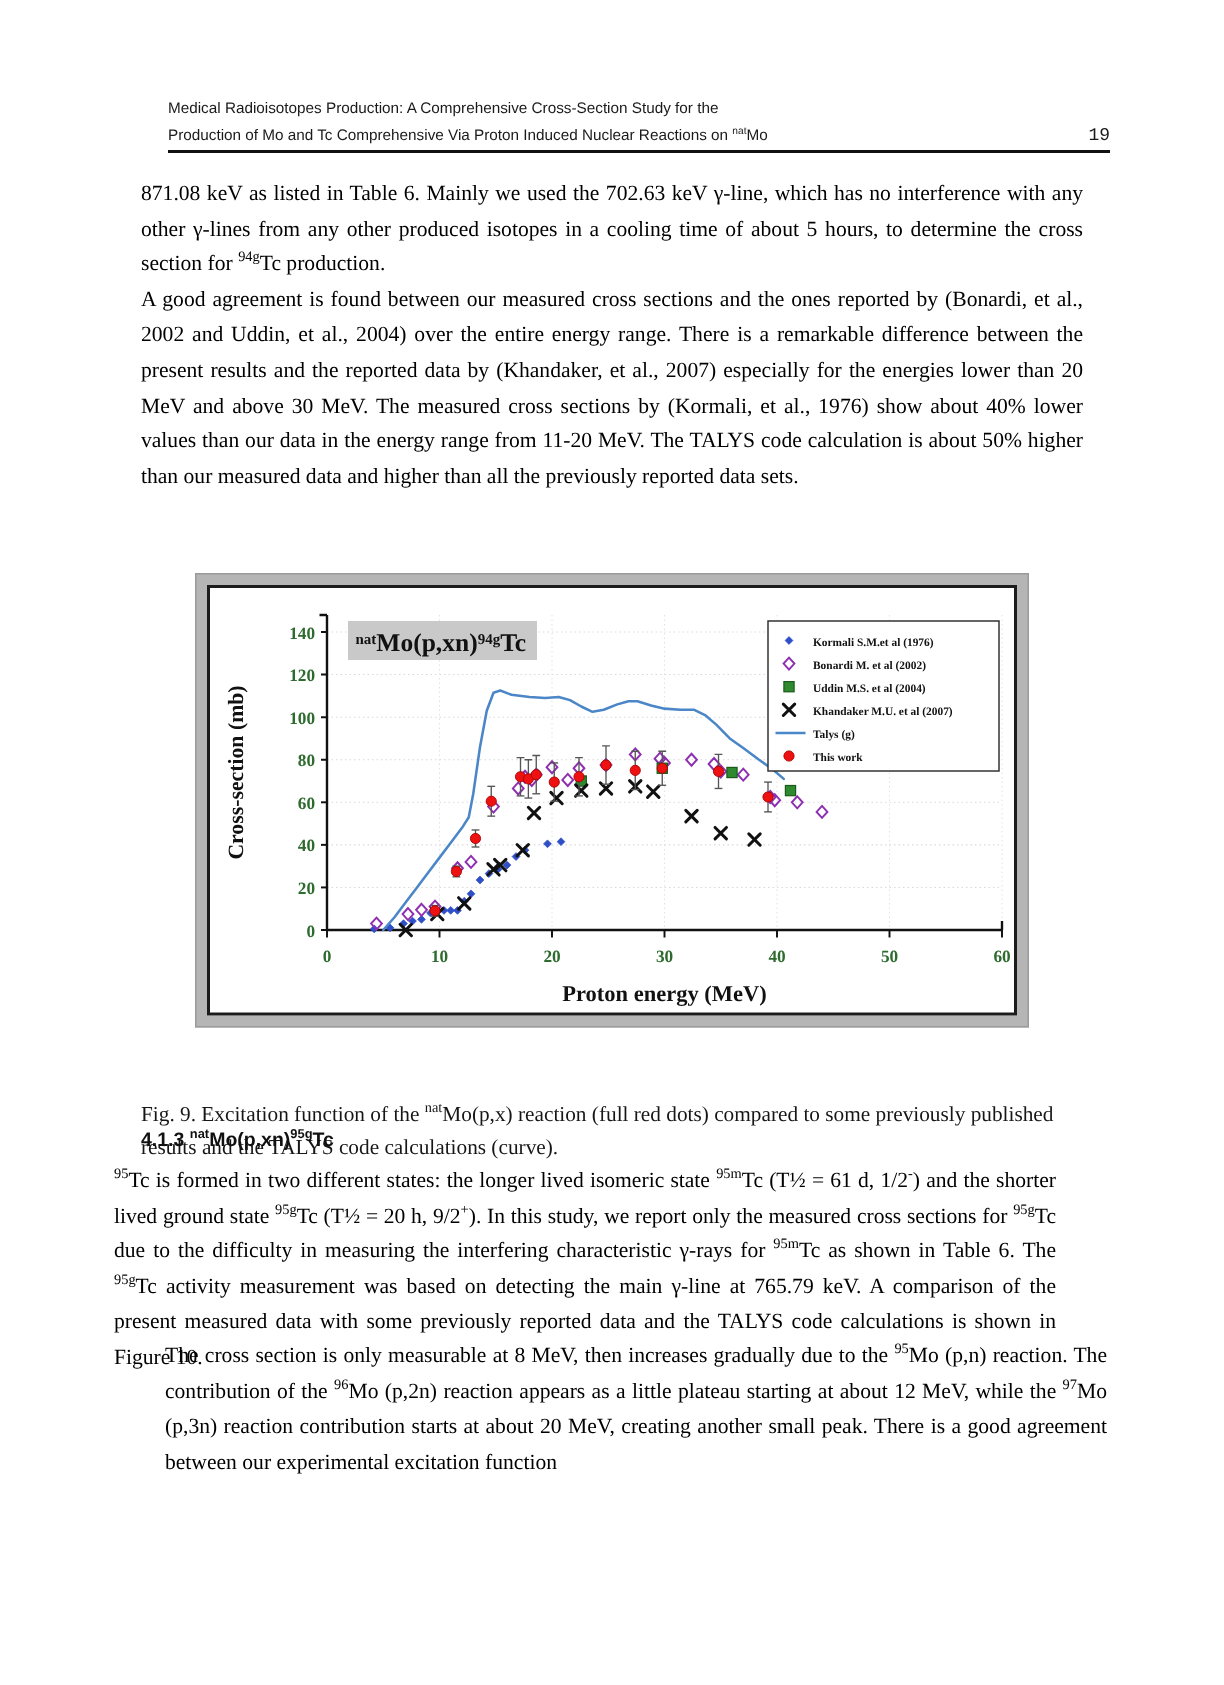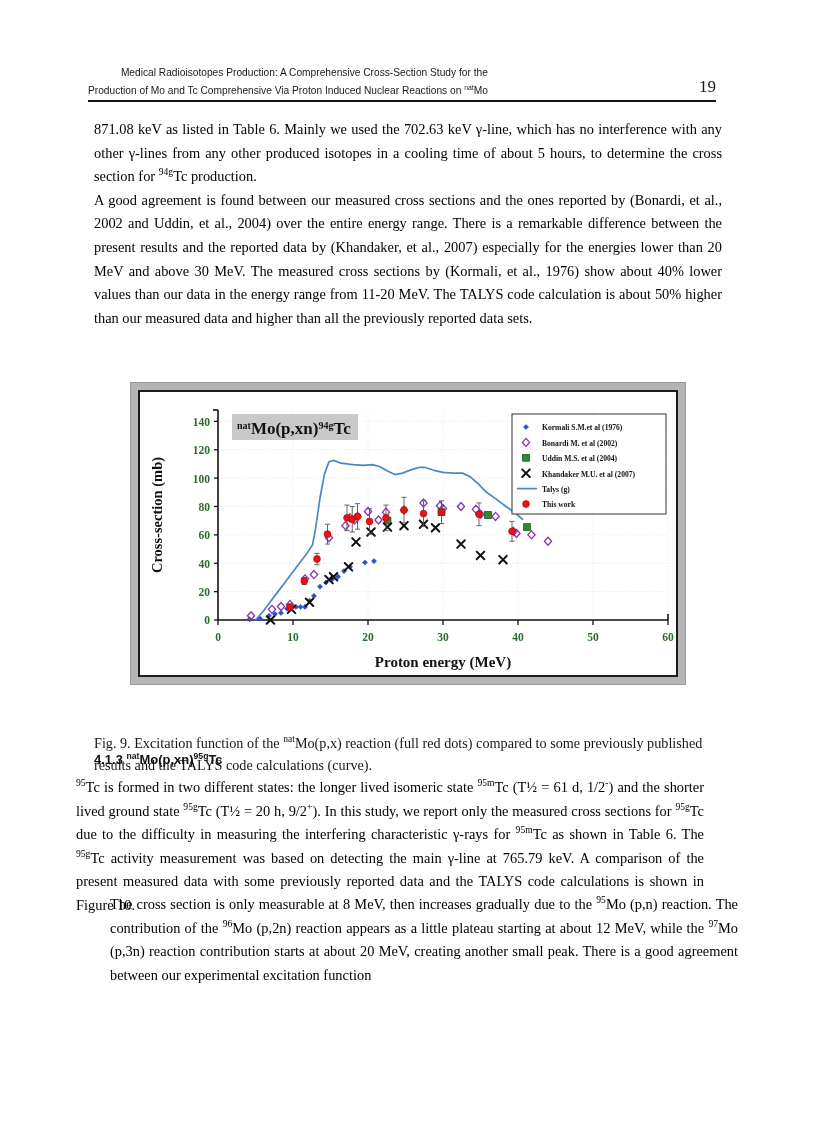--- a/index.html
+++ b/index.html
@@ -15,43 +15,42 @@
   }
   .page {
     position: absolute;
     left: 0; top: 0;
     width: 816px; height: 1123px;
   }
 
   
   .header {
     position: absolute;
-    left: 88px; top: 66px;
-    width: 628px;
-    text-align: right;
+    left: 112px; top: 66px;
+    width: 628px;
   }
   .header-row {
     display: flex;
     align-items: flex-end;
     justify-content: space-between;
   }
   .header-title {
     font-family: "Liberation Sans", sans-serif;
     font-size: 10.2px;
     line-height: 14.5px;
     color: #1a1a1a;
     max-width: 520px;
   }
   .header-title .sup {
     font-size: 6.8px;
     vertical-align: super;
   }
   .header-page {
-    font-family: Liberation Serif, serif;
-    font-size: 17px;
+    font-family: Liberation Mono, monospace;
+    font-size: 12px;
     color: #1a1a1a;
     padding-bottom: 1px;
   }
   .header-rule {
     margin-top: 2px;
     border-top: 2.2px solid #111;
     width: 628px;
   }
 
   

